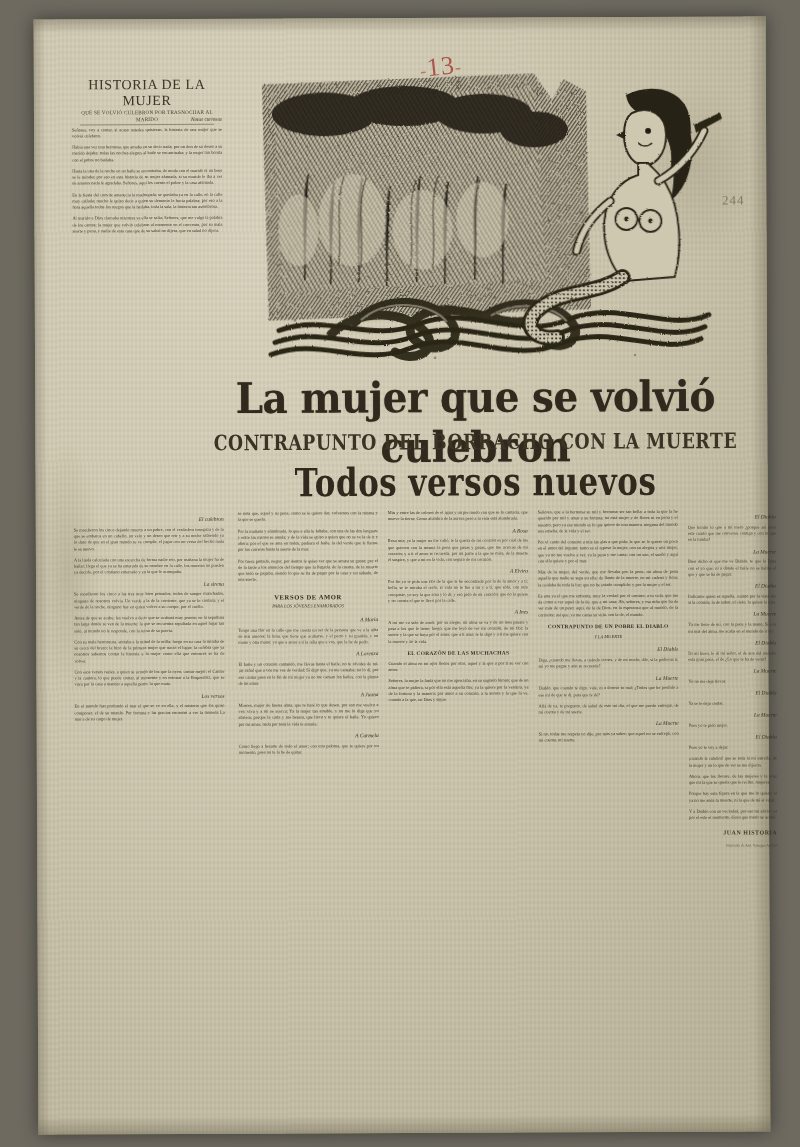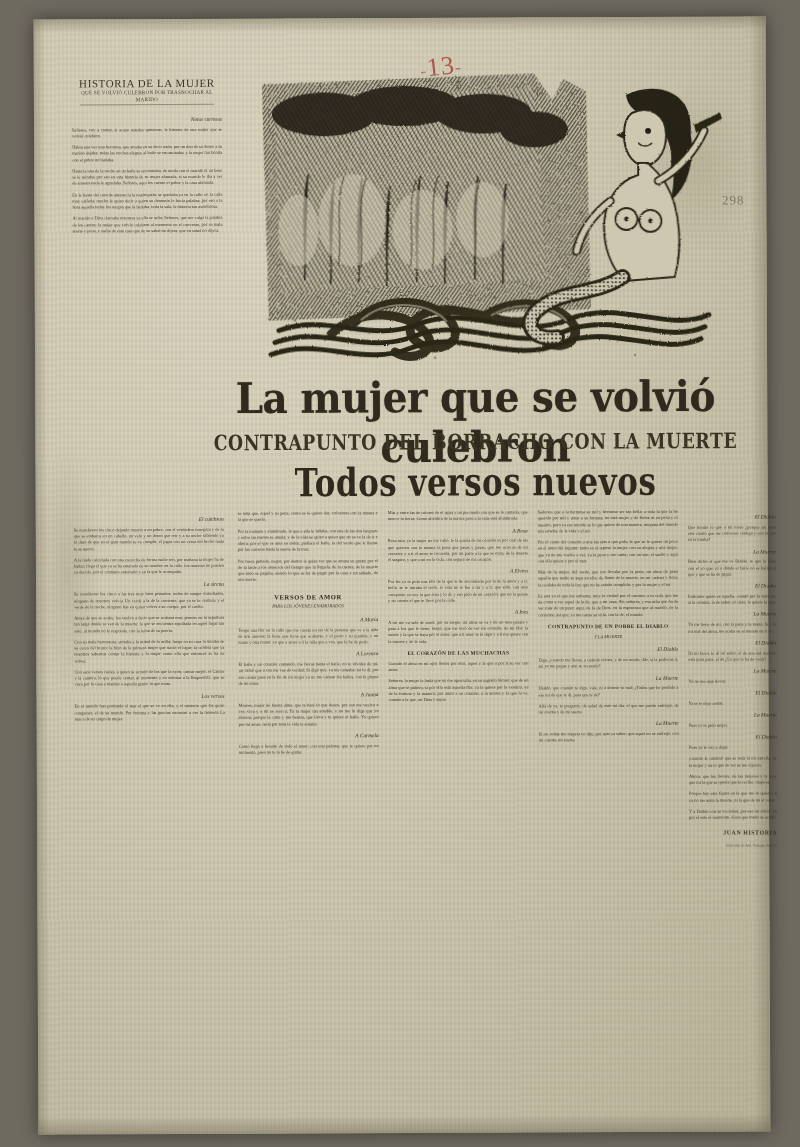--- a/index.html
+++ b/index.html
@@ -47,21 +47,21 @@
   #pagenum .dash{font-size:18px;opacity:.7;}
   #folio{
     position:absolute;right:22px;top:176px;
     font-size:13px;color:#5d5540;letter-spacing:1px;opacity:.65;
   }
 
   
   #hdr{
     position:absolute;left:38px;top:58px;width:150px;text-align:center;
   }
-  #hdr .t1{font-size:11px;letter-spacing:.6px;color:#3b3527;}
+  #hdr .t1{font-size:14px;letter-spacing:.6px;color:#3b3527;}
   #hdr .rule{height:1px;background:#6a6148;margin:2px 8px 2px 8px;opacity:.6;}
   #hdr .t2{font-size:5.2px;letter-spacing:.2px;color:#4a442f;line-height:1.25;}
 
   
   #cut{
     position:absolute;left:200px;top:52px;width:490px;height:300px;
   }
   #cut svg{display:block;}
 
   
@@ -136,21 +136,21 @@
   <div class="edge" id="edge-left"></div>
   <div class="edge" id="edge-right"></div>
   <div class="edge" id="edge-bottom"></div>
   <div class="edge" id="stain-1"></div>
   <div class="edge" id="stain-2"></div>
 
   <div id="pagenum">
     <span class="dash">-</span><span>13</span><span class="dash">-</span>
   </div>
 
-  <div id="folio">298</div>
+  <div id="folio">244</div>
 
   <div id="hdr">
     <div class="t1">HISTORIA DE LA MUJER</div>
     <div class="t2">QUE SE VOLVIÓ CULEBRON POR TRASNOCHAR AL MARIDO</div>
     <div class="rule"></div>
   </div>
 
   <div id="cut">
     <svg width="490" height="300" viewBox="0 0 490 300" xmlns="http://www.w3.org/2000/svg">
       <defs>

